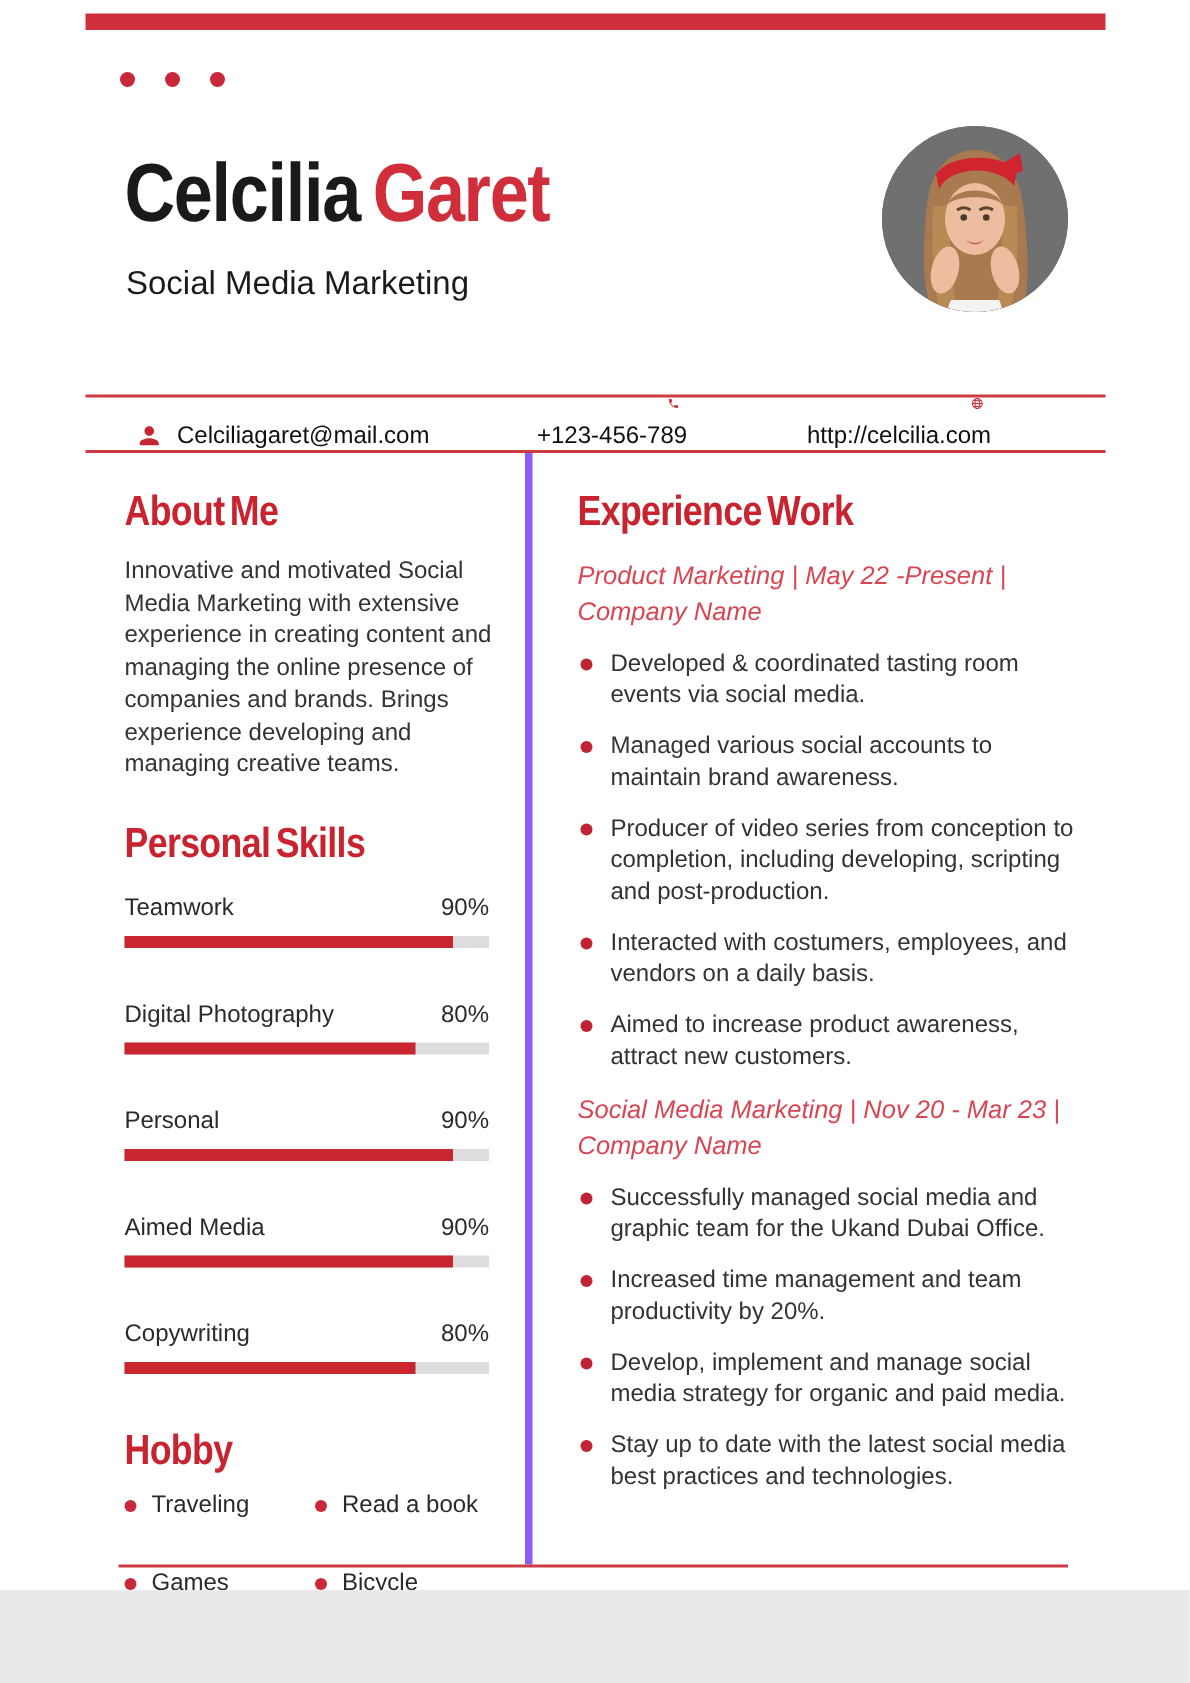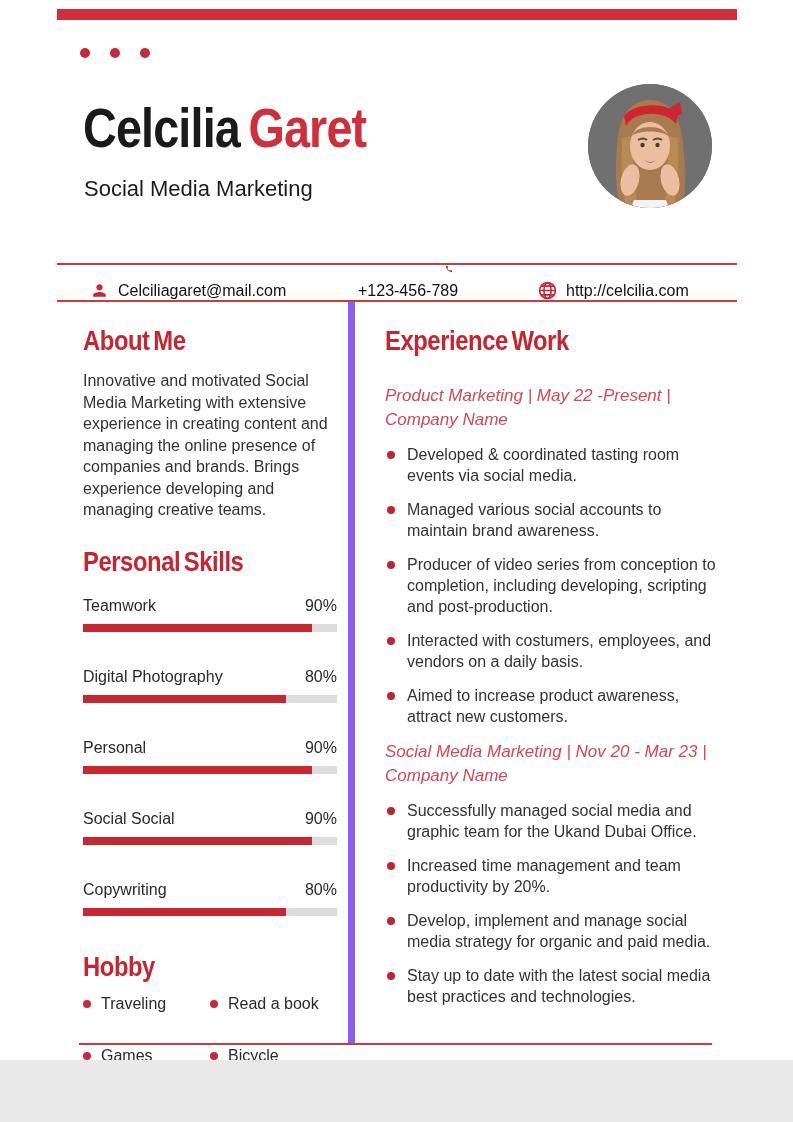--- a/index.html
+++ b/index.html
@@ -21,25 +21,25 @@
   
   .photo{position:absolute;left:588px;top:84px;width:124px;height:124px;border-radius:50%;
          overflow:hidden;background:#707070;}
 
   
   .contactbar{position:absolute;left:57px;top:263px;width:680px;height:35px;
               border-top:2px solid #cc3a42;border-bottom:2px solid #cc3a42;}
   .contact-item{position:absolute;top:0;height:35px;display:flex;align-items:flex-end;gap:9px;
                 font-size:16px;font-weight:500;color:#101010;}
   .contact-item svg{display:block;}
-  .ci-email{left:33px;} .ci-phone{left:301px;flex-direction:column;} .ci-web{left:481px;}
+  .ci-email{left:33px;} .ci-phone{left:301px;flex-direction:column;} .ci-web{left:481px;flex-direction:column;}
 
   
   .columns{position:absolute;left:57px;top:302px;width:680px;height:741px;display:flex;}
-  .col-left{width:298px;box-sizing:border-box;padding:0 11px 0 26px;border-right:7px solid #8b5cf6;}
+  .col-left{width:298px;box-sizing:border-box;padding:0 24px 0 26px;border-right:5px solid #8b5cf6;}
   .col-right{flex:1;box-sizing:border-box;padding-left:30px;}
 
   .sec-title{font-size:28px;line-height:30px;font-weight:700;color:#c8232f;
              letter-spacing:-.5px;word-spacing:-3px;transform:scaleX(.85);transform-origin:left;
              white-space:nowrap;}
   .mt-top{margin-top:24px;}
 
   .about-text{margin-top:14px;width:246px;font-size:16px;line-height:21.5px;color:#333;}
 
   
@@ -50,21 +50,21 @@
   .skill-bar{margin-top:9px;height:8px;background:#dddddd;}
   .skill-fill{height:8px;background:#c9262f;}
 
   
   .hobby-title{margin-top:9px;}
   .hobby-grid{margin-top:13px;display:grid;grid-template-columns:127px 1fr;row-gap:34px;}
   .hobby-item{display:flex;align-items:center;gap:10px;font-size:16px;color:#2a2a2a;}
   .hdot{width:8px;height:8px;border-radius:50%;background:#c8283a;flex:0 0 8px;}
 
   
-  .job{margin-top:28px;}
+  .job{margin-top:16px;}
   .job + .job{margin-top:10px;}
   .job-title{font-size:17px;line-height:24px;font-style:italic;font-weight:500;
              color:#d84653;width:340px;}
   .bullets{margin:12px 0 0 0;padding:0;list-style:none;width:332px;}
   .bullets li{position:relative;padding-left:22px;font-size:16px;line-height:21px;
               color:#333;margin-bottom:13px;}
   .bullets li::before{content:"";position:absolute;left:2px;top:7px;width:8px;height:8px;
               border-radius:50%;background:#c02434;}
 
   .bottomline{position:absolute;left:79px;top:1043px;width:633px;height:2px;background:#cc3a42;}
@@ -162,21 +162,21 @@
             <div class="skill-line">
               <span>Personal</span>
               <span>90%</span>
             </div>
             <div class="skill-bar">
               <div class="skill-fill" style="width: 90%;"></div>
             </div>
           </div>
           <div class="skill">
             <div class="skill-line">
-              <span>Social Social</span>
+              <span>Aimed Media</span>
               <span>90%</span>
             </div>
             <div class="skill-bar">
               <div class="skill-fill" style="width: 90%;"></div>
             </div>
           </div>
           <div class="skill">
             <div class="skill-line">
               <span>Copywriting</span>
               <span>80%</span>

